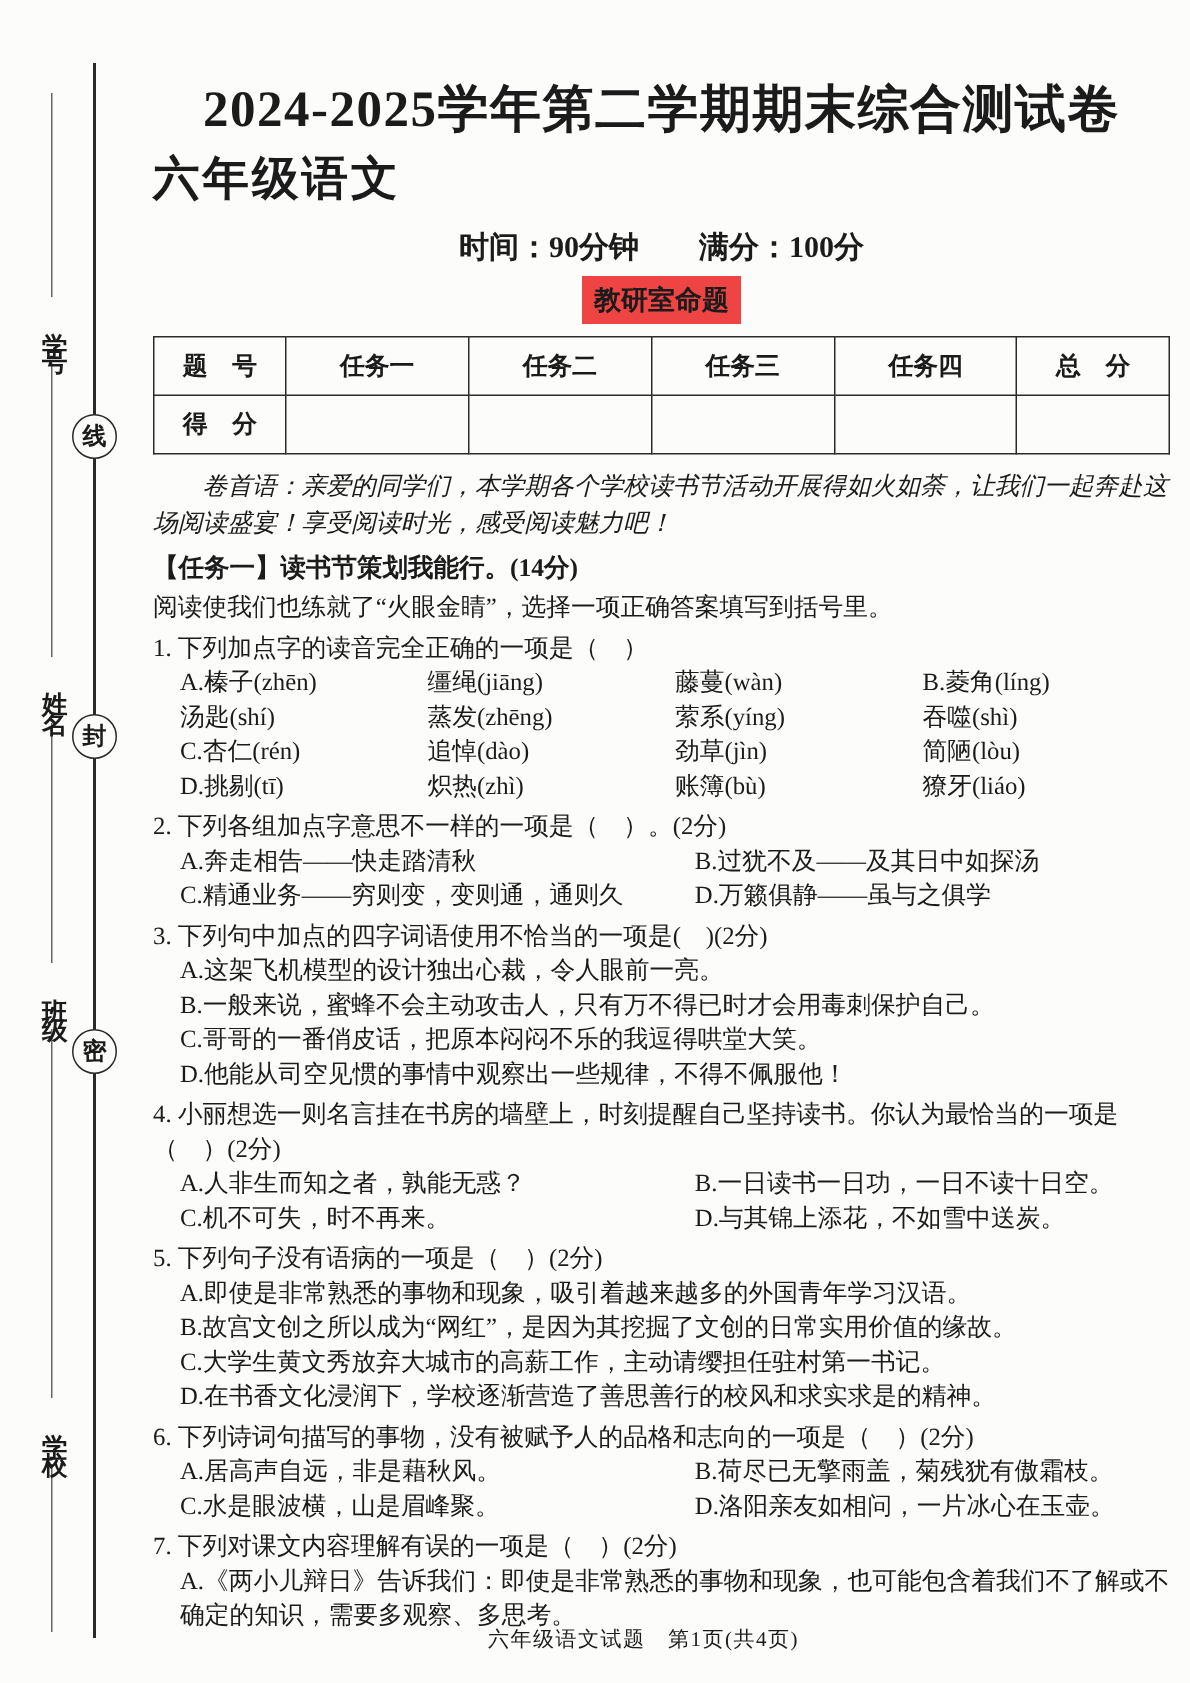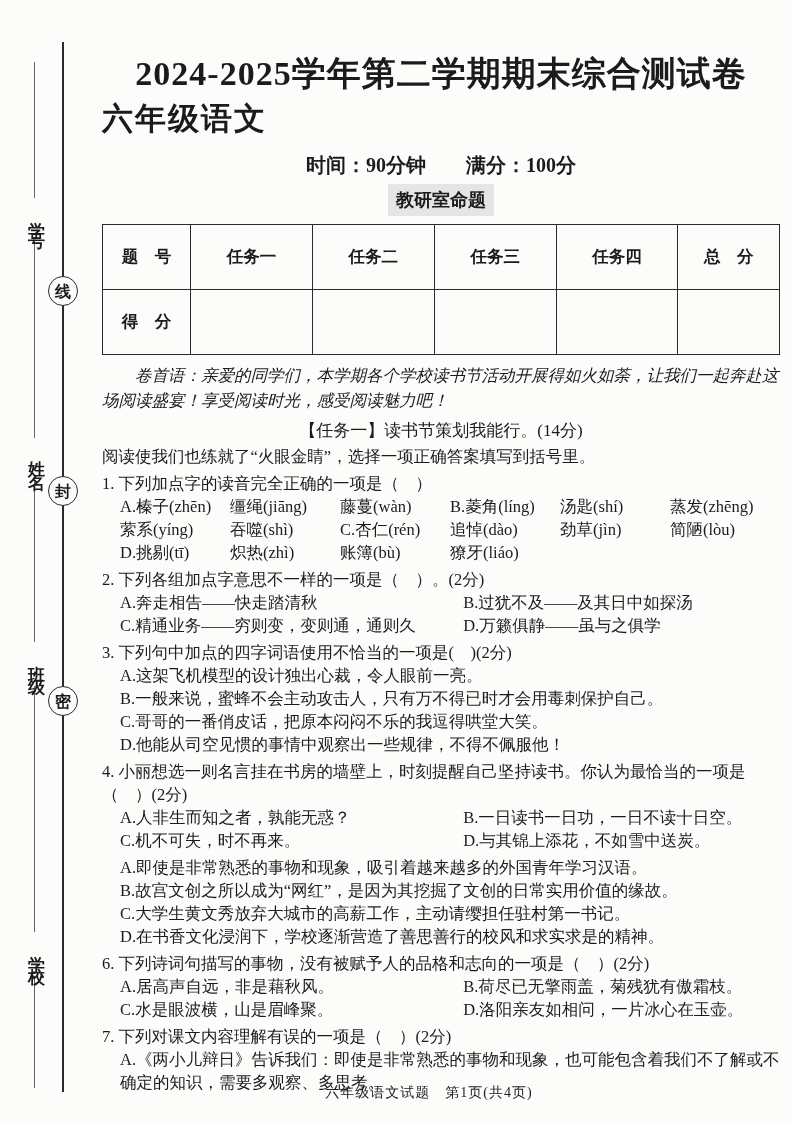--- a/index.html
+++ b/index.html
@@ -31,30 +31,30 @@
   .content { position: absolute; left: 90px; top: 40px; width: 678px; margin-left: 12px; }
   .title { margin-top: 12px; font-size: 34px; font-weight: 700; text-align: center; letter-spacing: 1px; line-height: 44px; }
   .subtitle { margin-top: 2px; font-size: 31px; font-weight: 700; text-align: left; letter-spacing: 2px; line-height: 42px; }
   .meta { margin-top: 12px; font-size: 20px; font-weight: 700; text-align: center; line-height: 26px; }
   .stamp-row { margin-top: 6px; text-align: center; line-height: 28px; }
   .stamp { display: inline-block; background: #aeaeae; padding: 2px 8px; font-size: 18px; font-weight: 700; }
 
   table.score-table { width: 100%; border-collapse: collapse; margin-top: 8px; }
   table.score-table td {
     border: 1.5px solid #2a2a2a; height: 30px; text-align: center;
-    font-size: 16.5px; font-weight: 700; padding: 17px;
+    font-size: 16.5px; font-weight: 700; padding: 4px;
   }
 
   .preface { margin-top: 8px; font-size: 16.5px; line-height: 25px; font-style: italic; text-indent: 2em; }
-  .task-heading { margin-top: 6px; font-size: 17px; font-weight: 400; line-height: 24px; text-align: center; }
+  .task-heading { margin-top: 6px; font-size: 17px; font-weight: 700; line-height: 24px; }
   .intro { margin-top: 2px; font-size: 16.5px; line-height: 23px; }
 
   .question { margin-top: 4px; }
   .stem { font-size: 16.5px; line-height: 23px; }
-  .opt-grid4 { display: grid; grid-template-columns: repeat(6, 1fr); margin-left: 18px; }
+  .opt-grid4 { display: grid; grid-template-columns: repeat(4, 1fr); margin-left: 18px; }
   .opt-grid2 { display: grid; grid-template-columns: 52% 48%; margin-left: 18px; }
   .opt-grid4 span, .opt-grid2 span { font-size: 16.5px; line-height: 23px; white-space: nowrap; }
   .opt-line { margin-left: 18px; font-size: 16.5px; line-height: 23px; }
 
   .footer { position: absolute; left: 90px; width: 678px; bottom: 20px; text-align: center; font-size: 14px; letter-spacing: 1px; }
 </style>
 </head>
 <body>
 
 <div class="page">
@@ -68,21 +68,21 @@
   <div class="seal" style="top:276px">线</div>
   <div class="seal" style="top:476px">封</div>
   <div class="seal" style="top:686px">密</div>
 
   <div class="content">
 
     <div class="title">2024-2025学年第二学期期末综合测试卷</div>
     <div class="subtitle">六年级语文</div>
     <div class="meta">时间：90分钟　　满分：100分</div>
     <div class="stamp-row">
-      <span class="stamp" style="background: #e5e5e5;">教研室命题</span>
+      <span class="stamp" style="background: #ef4444;">教研室命题</span>
     </div>
 
     <table class="score-table">
       <colgroup>
         <col style="width:13%">
           <col style="width:18%">
           <col style="width:18%">
         <col style="width:18%">
           <col style="width:18%">
           <col style="width:15%">
@@ -156,20 +156,21 @@
       <div class="stem">4. 小丽想选一则名言挂在书房的墙壁上，时刻提醒自己坚持读书。你认为最恰当的一项是（　）(2分)</div>
       <div class="opt-grid2">
         <span>A.人非生而知之者，孰能无惑？</span>
         <span>B.一日读书一日功，一日不读十日空。</span>
         <span>C.机不可失，时不再来。</span>
         <span>D.与其锦上添花，不如雪中送炭。</span>
       </div>
     </div>
 
     <div class="question">
+      <div class="stem">5. 下列句子没有语病的一项是（　）(2分)</div>
       <div class="opt-line">A.即使是非常熟悉的事物和现象，吸引着越来越多的外国青年学习汉语。</div>
       <div class="opt-line">B.故宫文创之所以成为“网红”，是因为其挖掘了文创的日常实用价值的缘故。</div>
       <div class="opt-line">C.大学生黄文秀放弃大城市的高薪工作，主动请缨担任驻村第一书记。</div>
       <div class="opt-line">D.在书香文化浸润下，学校逐渐营造了善思善行的校风和求实求是的精神。</div>
     </div>
 
     <div class="question">
       <div class="stem">6. 下列诗词句描写的事物，没有被赋予人的品格和志向的一项是（　）(2分)</div>
       <div class="opt-grid2">
         <span>A.居高声自远，非是藉秋风。</span>

